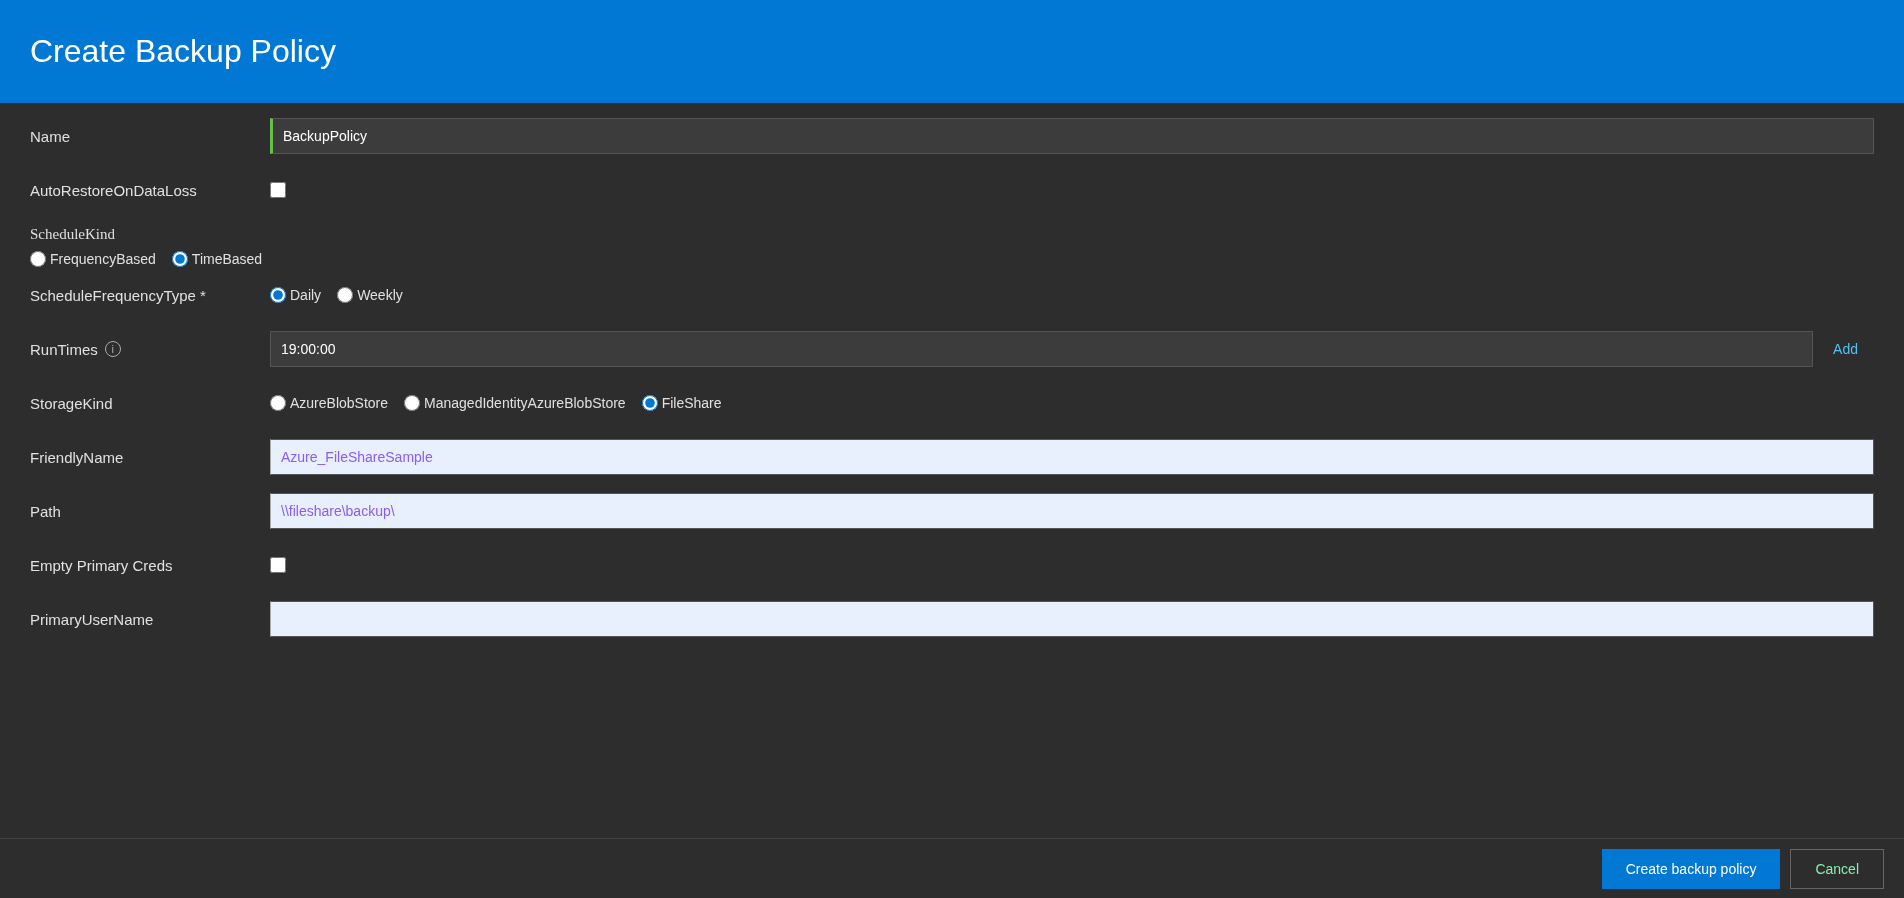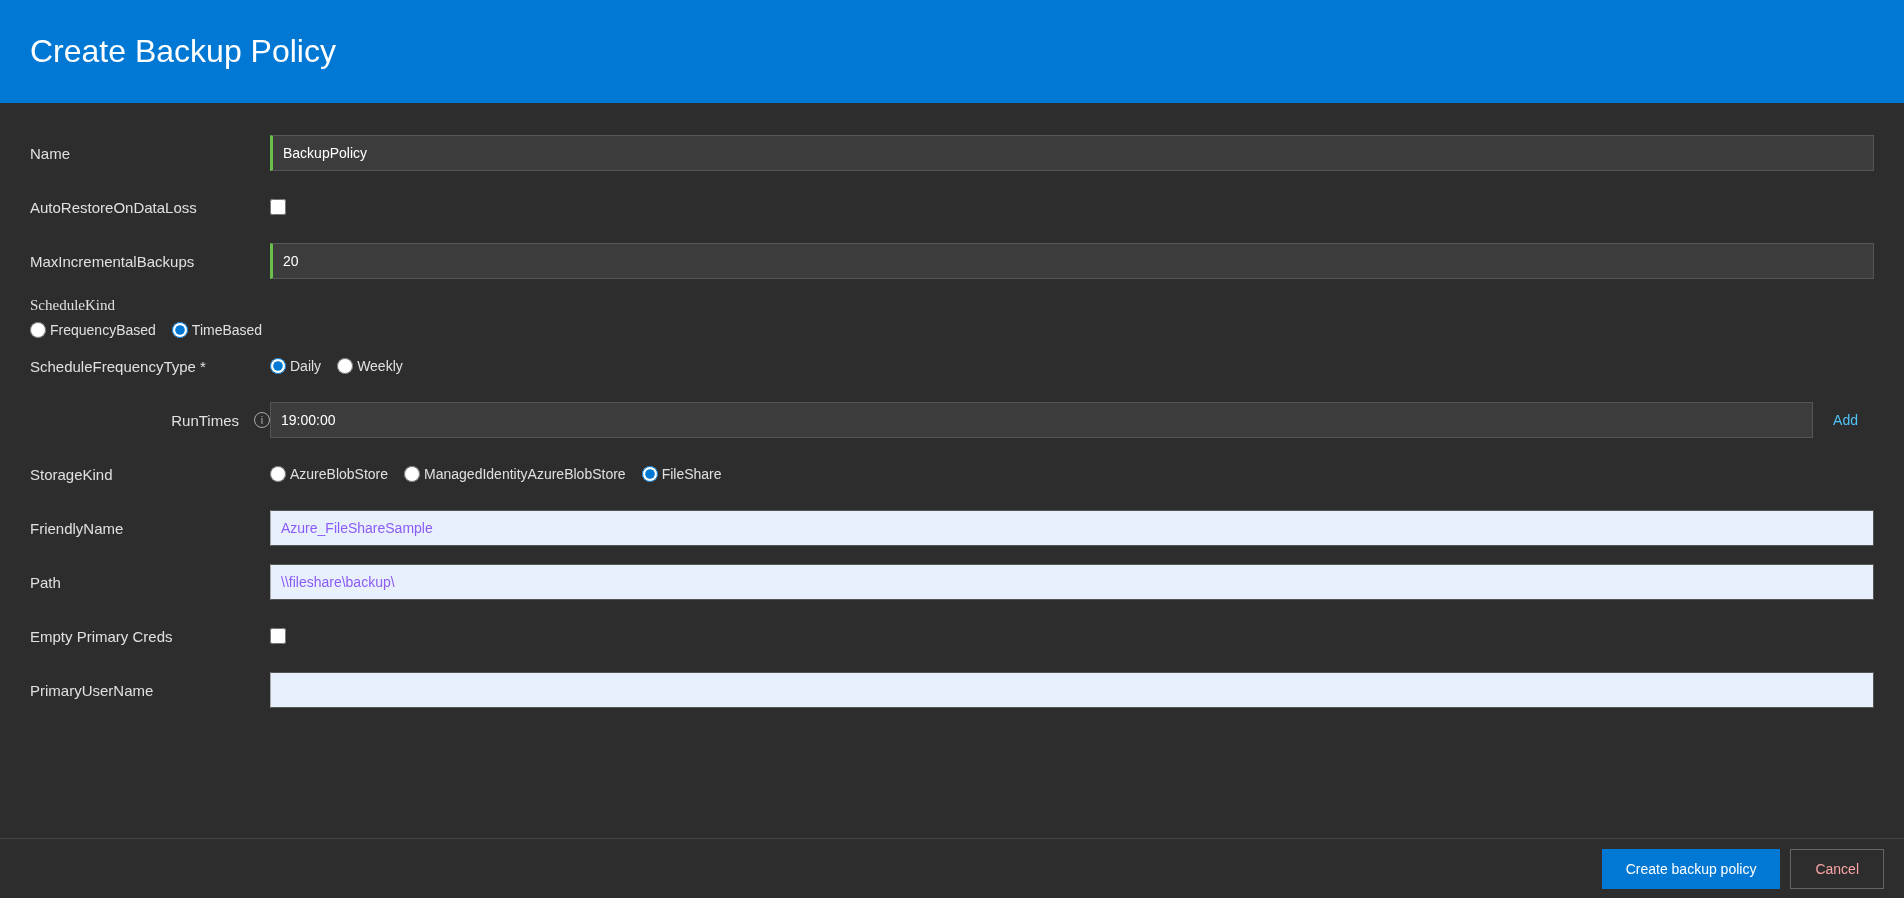--- a/index.html
+++ b/index.html
@@ -25,21 +25,21 @@
       align-items: center;
     }
 
     .header-title {
       font-size: 32px;
       font-weight: 300;
       color: #ffffff;
     }
 
     .form-container {
-      padding: 32px 30px;
+      padding: 15px 30px;
       overflow-y: auto;
       height: calc(898px - 103px - 60px);
     }
 
     .form-row {
       display: flex;
       align-items: center;
       margin-bottom: 18px;
       min-height: 36px;
     }
@@ -126,22 +126,21 @@
       margin-bottom: 18px;
     }
 
     .runtimes-label {
       width: 240px;
       min-width: 240px;
       font-size: 15px;
       color: #e0e0e0;
       display: flex;
       align-items: center;
-      gap: 15px;
-      justify-content: flex-end;
+      gap: 7px;
     }
 
     .runtimes-input-container {
       flex: 1;
       display: flex;
       align-items: center;
       gap: 4px;
     }
 
     .runtimes-input {
@@ -199,21 +198,21 @@
       color: #ffffff;
       border: none;
       padding: 10px 24px;
       font-size: 14px;
       cursor: pointer;
       height: 40px;
     }
 
     .btn-secondary {
       background: transparent;
-      color: #fca5a5;
+      color: #86efac;
       border: 1px solid #666;
       padding: 10px 24px;
       font-size: 14px;
       cursor: pointer;
       height: 40px;
     }
 
     .partial-visible {
       height: 18px;
       overflow: hidden;
@@ -231,24 +230,20 @@
   <div class="form-row">
     <div class="form-label">Name</div>
     <input type="text" class="form-control" value="BackupPolicy" style="">
   </div>
 
   <div class="form-row">
     <div class="form-label">AutoRestoreOnDataLoss</div>
     <input type="checkbox" style="">
   </div>
 
-  <div class="form-row">
-    <div class="form-label">MaxIncrementalBackups</div>
-    <input type="text" class="form-control" value="20" style="">
-  </div>
 
   <div class="schedule-kind-row">
     <div class="schedule-kind-label">ScheduleKind</div>
     <div class="radio-group">
       <div class="radio-option">
         <input type="radio" name="scheduleKind" id="freq" style="">
         <label for="freq">FrequencyBased</label>
       </div>
       <div class="radio-option">
         <input type="radio" name="scheduleKind" id="time" checked="" style="">

